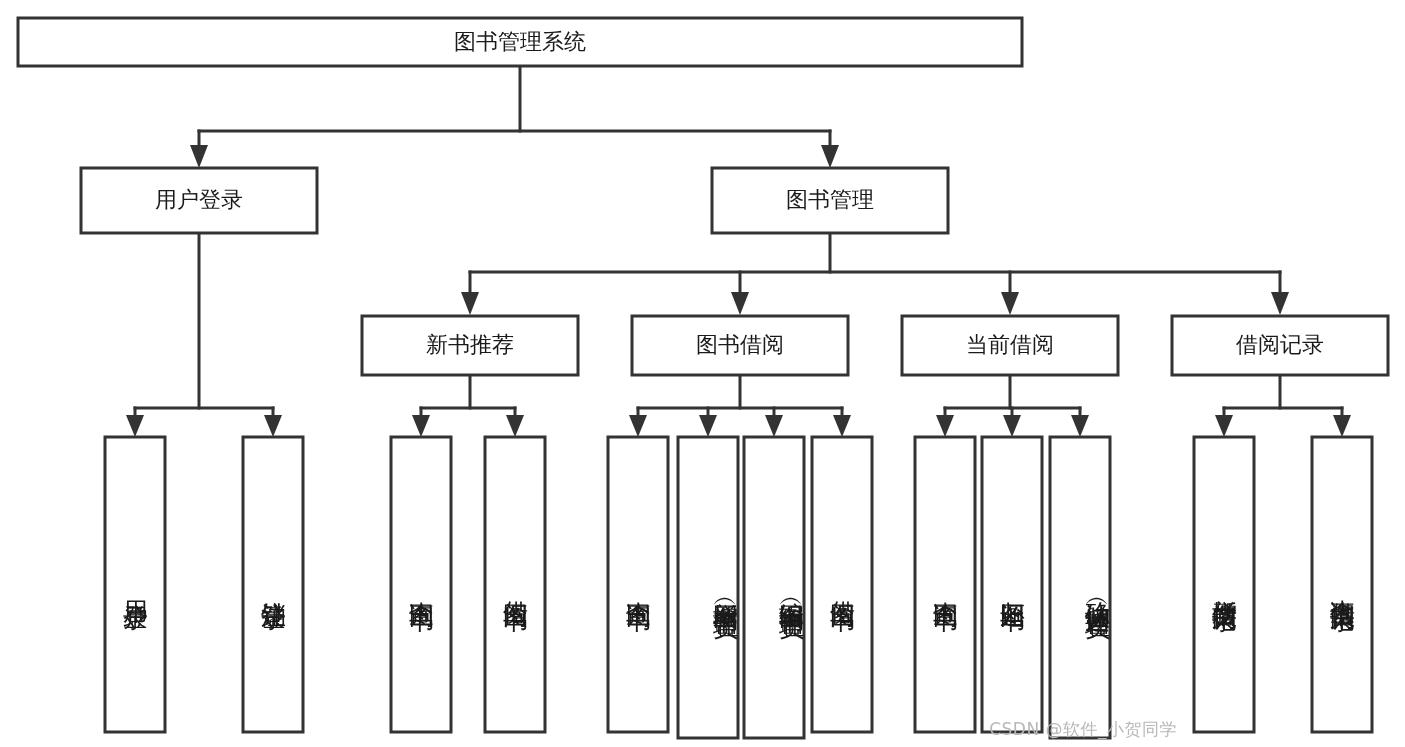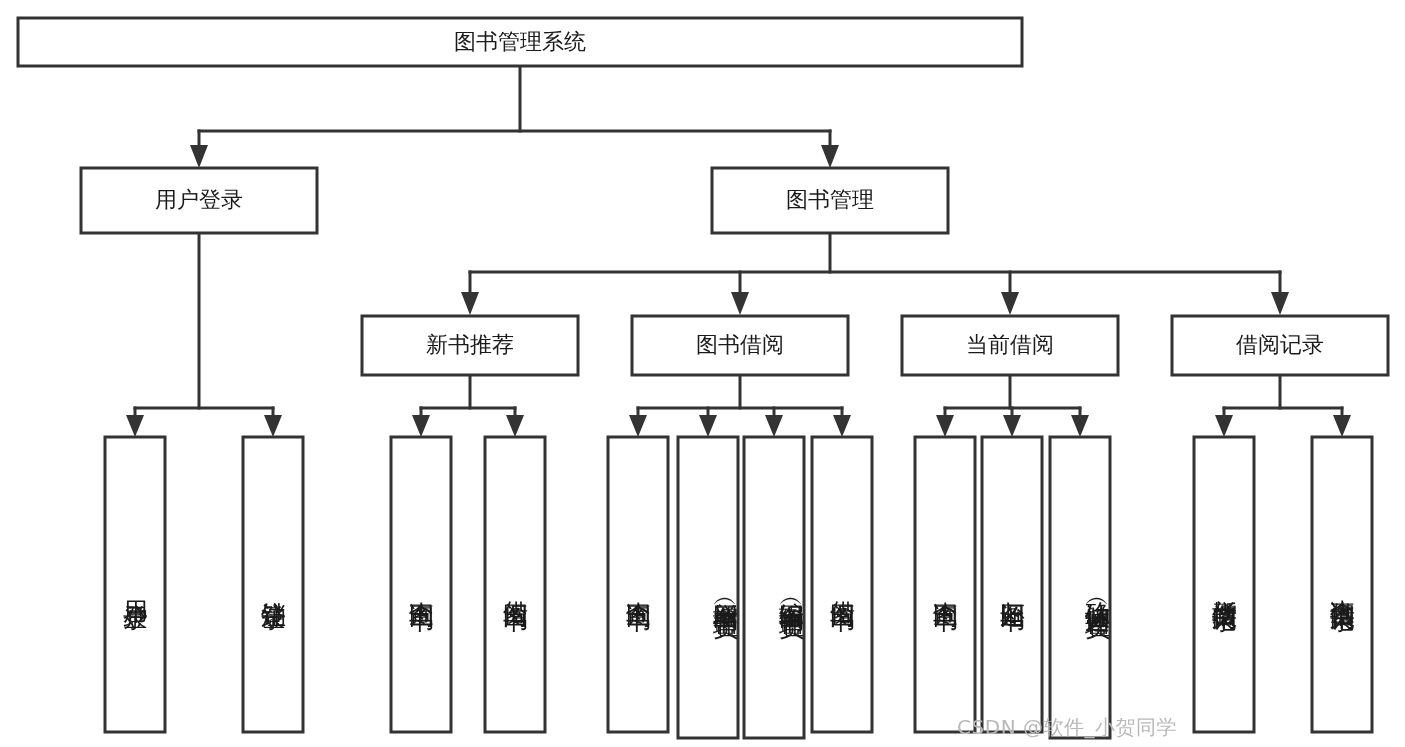--- a/index.html
+++ b/index.html
@@ -65,21 +65,21 @@
     justify-content: center;
     text-align: center;
     pointer-events: none;
     user-select: none;
   }
   .watermark {
     position: absolute;
     right: 14px;
     bottom: 6px;
     font-family: "DejaVu Sans", "Liberation Sans", sans-serif;
-    font-size: 20px;
+    font-size: 17px;
     color: #b8b8b8;
     letter-spacing: 0.5px;
     white-space: nowrap;
   }
 </style>
 </head>
 <body>
 
 <div id="diagram-root">
 

